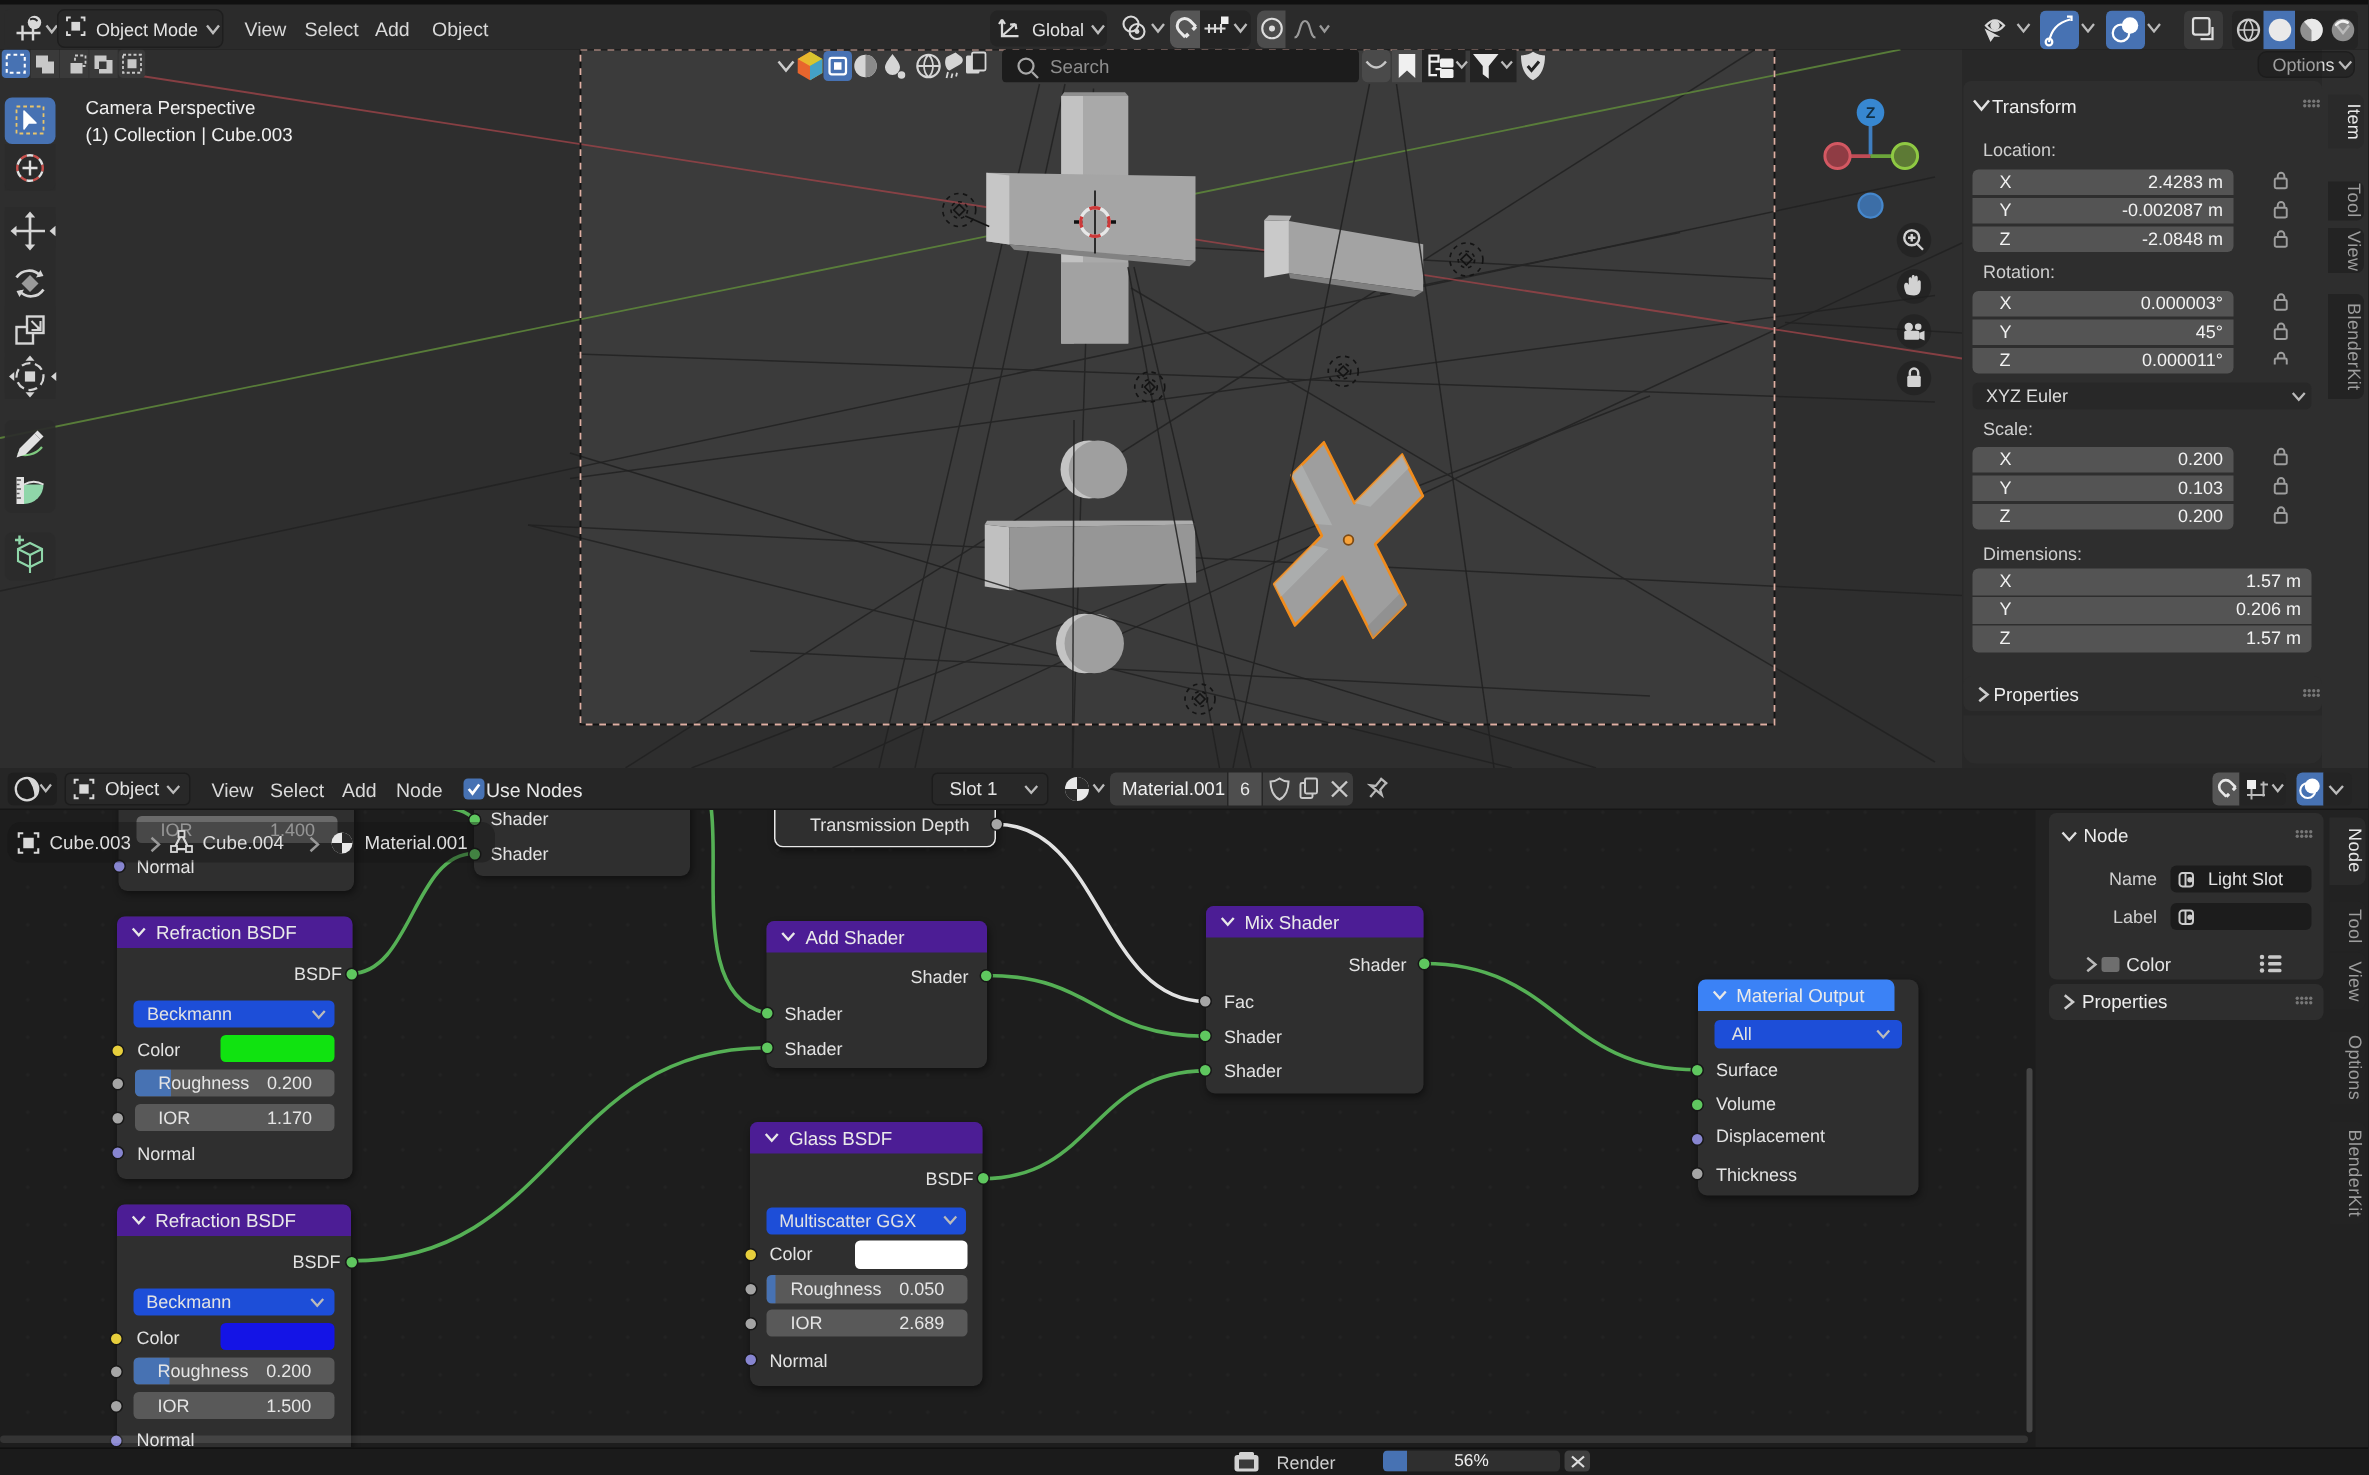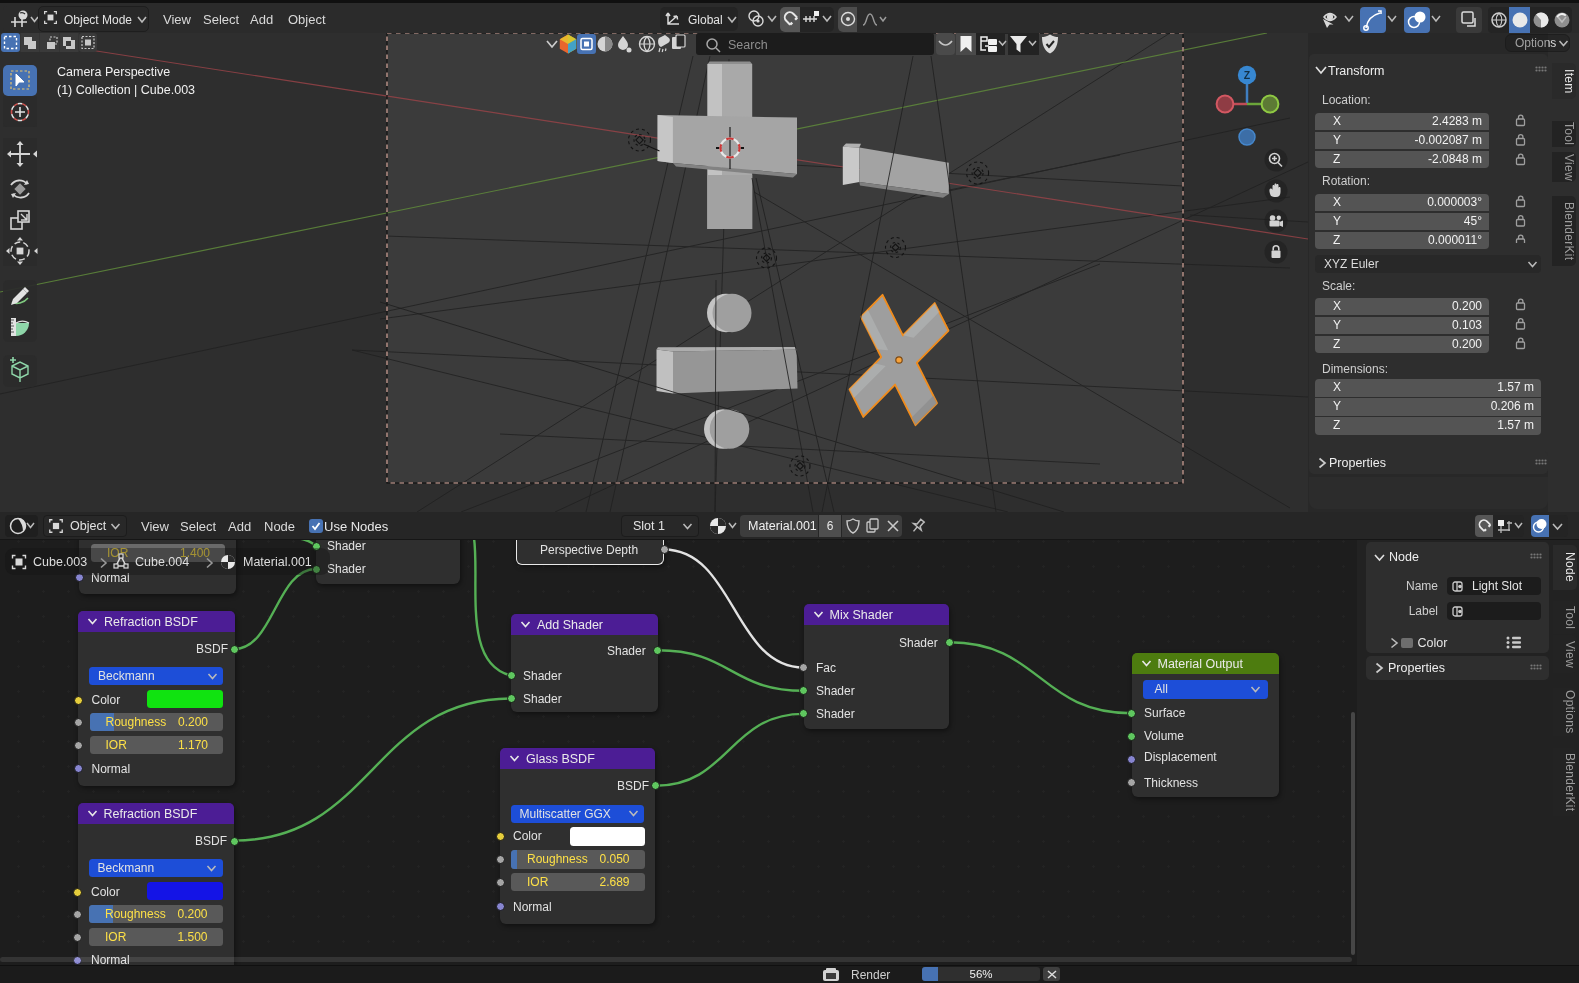--- a/index.html
+++ b/index.html
@@ -10,21 +10,21 @@
 .fld{position:absolute;left:7px;width:174px;height:17.5px;background:#545454;font-size:12px;color:#f2f2f2;line-height:17.5px}
 .fld span{position:absolute;left:18px}
 .fld b{position:absolute;right:7px;font-weight:normal}
 .fld.fw{width:226px}
 .vtab{position:absolute;width:24px;background:#232323;color:#9d9d9d;font-size:12px;writing-mode:vertical-rl;text-align:center;border-radius:0 5px 5px 0;letter-spacing:0.3px}
 .node{position:absolute;background:#2f2f2f;border-radius:6px;box-shadow:1px 2px 5px rgba(0,0,0,0.45)}
 .nhead{position:absolute;left:0;right:0;top:0;height:21px;border-radius:5px 5px 0 0;font-size:12.5px;color:#eaeaea;line-height:21px;background:#4c1d95}
 .sok{position:absolute;width:9px;height:9px;border-radius:50%;border:1.2px solid #171717;background:#5fc75f}
 .sok.gray{background:#a5a5a5}.sok.purple{background:#8785d0}.sok.yellow{background:#e6ce3c}
 .nlab{position:absolute;font-size:12px;color:#e2e2e2;white-space:nowrap}
-.sl{position:absolute;background:#595959;border-radius:3.5px;font-size:12px;color:#fde047;overflow:hidden;white-space:nowrap}
+.sl{position:absolute;background:#595959;border-radius:3.5px;font-size:12px;color:#e5e5e5;overflow:hidden;white-space:nowrap}
 .sl b{position:absolute;right:15px;font-weight:normal}
 .dd{position:absolute;background:#1d4ed8;border-radius:3.5px;font-size:12px;color:#e2e2e2;white-space:nowrap}
 .chev{position:absolute}
 </style>
 </head>
 <body>
 <div id="root">
 
   <div id="tophead" class="abs" style="left:0;top:0;width:1579px;height:33px;background:#2b2b2b;border-top:3px solid #101010;">
 
@@ -358,21 +358,21 @@
       <path d="M-9 -7 h3 M-9 -4 h2 M-9 -1 h3 M-9 2 h2 M-9 5 h3" stroke="#555" stroke-width="1"></path>
       <path d="M-4 9 a13 13 0 0 0 13 -13 l-13 0 Z" fill="#8fd6a9"></path>
       <path d="M-4 -4 a13 13 0 0 1 13 0" fill="none" stroke="#e2e2e2" stroke-width="1.3"></path>
     </g>
     <g transform="translate(17,307)" stroke="#8fd6a9" stroke-width="1.4" fill="none">
       <path d="M-8 -3 l8 -4 l8 4 l0 8 l-8 4 l-8 -4 Z M-8 -3 l8 4 l8 -4 M0 1 V13" transform="translate(0,-2)"></path>
       <path d="M-10 -11 h6 M-7 -14 v6" stroke-width="1.6"></path>
     </g>
   </svg>
 
-  <div class="abs" style="left:544px;top:33px;width:520px;height:22px;text-decoration:underline;">
+  <div class="abs" style="left:516px;top:33px;width:520px;height:22px;text-decoration:underline;">
     <svg class="abs" style="left:0;top:0" width="520" height="22" viewBox="0 0 520 22">
       <path d="M3 8 l5 6 l5 -6" stroke="#ccc" stroke-width="1.7" fill="none"></path>
       <g transform="translate(24,11)">
         <polygon points="0,-9.5 8.2,-4.7 8.2,4.7 0,9.5 -8.2,4.7 -8.2,-4.7" fill="#e8652d"></polygon>
         <polygon points="0,-9.5 8.2,-4.7 8.2,4.7 0,9.5" fill="#7ec13f"></polygon>
         <polygon points="0,-9.5 8.2,-4.7 0,0 -8.2,-4.7" fill="#e8c52d" opacity="0.85"></polygon>
         <polygon points="8.2,-4.7 8.2,4.7 0,9.5 0,0" fill="#3d9fd6" opacity="0.9"></polygon>
       </g>
       <rect x="33" y="1" width="19" height="20" rx="3" fill="#4772b3"></rect>
       <rect x="37" y="5.5" width="11" height="11" rx="1.5" fill="none" stroke="#fff" stroke-width="1.5"></rect>
@@ -584,21 +584,21 @@
     <div class="sok purple" style="left:74.5px;top:61px"></div>
     <div class="nlab" style="left:91px;top:59px">Normal</div>
 
     <div class="node" style="left:316px;top:22px;width:144px;height:50px;border-radius:0 0 6px 6px"></div>
     <div class="sok" style="left:311.5px;top:29.5px"></div>
     <div class="nlab" style="left:327px;top:27px">Shader</div>
     <div class="sok" style="left:311.5px;top:52.5px"></div>
     <div class="nlab" style="left:327px;top:50px">Shader</div>
 
     <div class="node" style="left:516px;top:22px;width:148px;height:30.5px;border:1.5px solid #e8e8e8;border-top:none;border-radius:0 0 6px 6px;background:#2f2f2f"></div>
-    <div class="nlab" style="left:540px;top:31px">Perspective Depth</div>
+    <div class="nlab" style="left:540px;top:31px">Transmission Depth</div>
     <div class="sok gray" style="left:659.5px;top:33px"></div>
 
     <div class="node" style="left:78px;top:99px;width:156.6px;height:174.7px"></div>
     <div class="nhead" style="left:78px;top:99px;width:156.6px"><svg width="11" height="9" style="margin:6px 6px 0 9px">
           <path d="M1.5 2 l4 4.5 l4 -4.5" stroke="#e8e8e8" stroke-width="1.6" fill="none"></path>
         </svg>Refraction BSDF</div>
     <div class="nlab" style="left:196px;top:130px">BSDF</div>
     <div class="sok" style="left:230px;top:132.5px"></div>
     <div class="dd" style="left:89px;top:155px;width:134px;height:18px;line-height:18px;padding-left:9px">Beckmann</div>
     <svg class="chev" style="left:207px;top:160px" width="11" height="9" viewBox="0 0 11 9">
@@ -672,21 +672,21 @@
     <div class="nlab" style="left:899px;top:123.5px">Shader</div>
     <div class="sok" style="left:944.7px;top:125.8px"></div>
     <div class="sok gray" style="left:799.1px;top:151.1px"></div>
     <div class="nlab" style="left:816px;top:148.5px">Fac</div>
     <div class="sok" style="left:799.1px;top:174.3px"></div>
     <div class="nlab" style="left:816px;top:171.8px">Shader</div>
     <div class="sok" style="left:799.1px;top:197.4px"></div>
     <div class="nlab" style="left:816px;top:194.9px">Shader</div>
 
     <div class="node" style="left:1131.5px;top:140.5px;width:147px;height:144px"></div>
-    <div class="nhead" style="left:1131.5px;top:140.5px;width:147px;background:#4d7c0f"><svg width="11" height="9" style="margin:6px 6px 0 9px">
+    <div class="nhead" style="left:1131.5px;top:140.5px;width:131px;background:#3b82f6"><svg width="11" height="9" style="margin:6px 6px 0 9px">
           <path d="M1.5 2 l4 4.5 l4 -4.5" stroke="#e8e8e8" stroke-width="1.6" fill="none"></path>
         </svg>Material Output</div>
     <div class="dd" style="left:1142.5px;top:168px;width:125px;height:19px;line-height:19px;padding-left:12px">All</div>
     <svg class="chev" style="left:1250px;top:173px" width="11" height="9" viewBox="0 0 11 9">
         <path d="M1.5 2 l4 4.5 l4 -4.5" stroke="#bbb" stroke-width="1.5" fill="none"></path>
       </svg>
     <div class="sok" style="left:1127px;top:196.7px"></div>
     <div class="nlab" style="left:1144px;top:194.2px">Surface</div>
     <div class="sok" style="left:1127px;top:219.8px"></div>
     <div class="nlab" style="left:1144px;top:217.3px">Volume</div>

